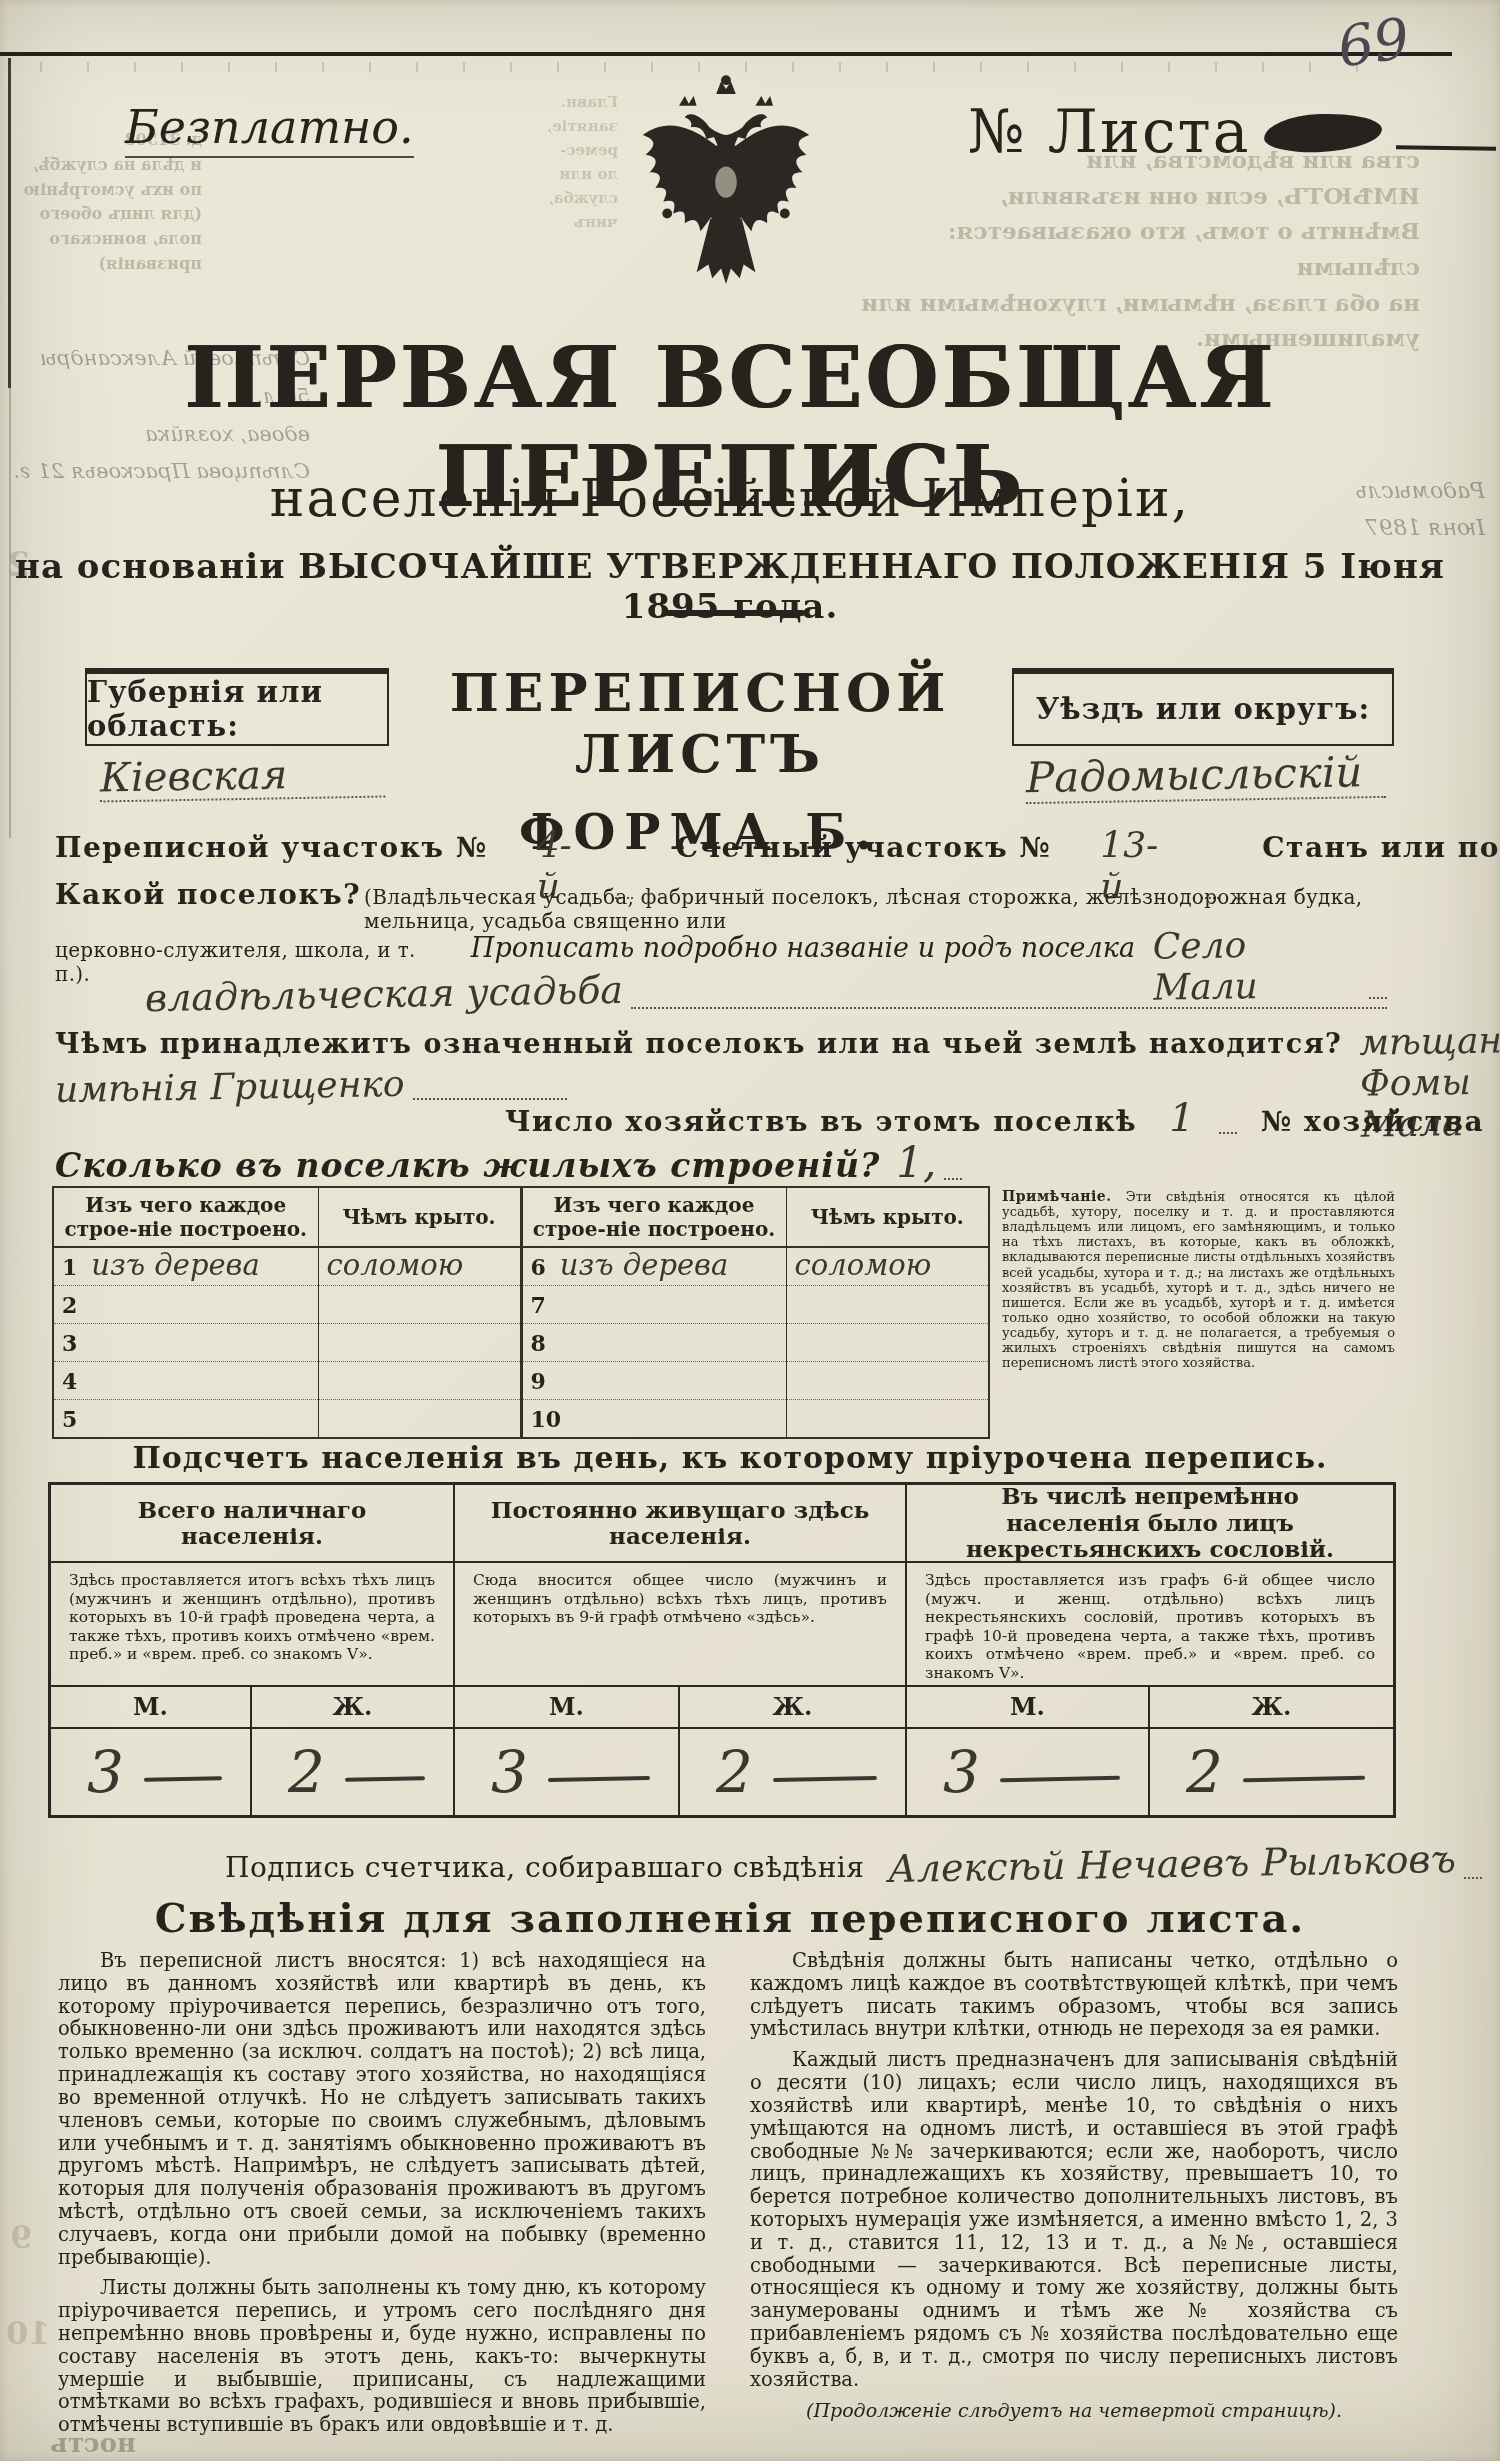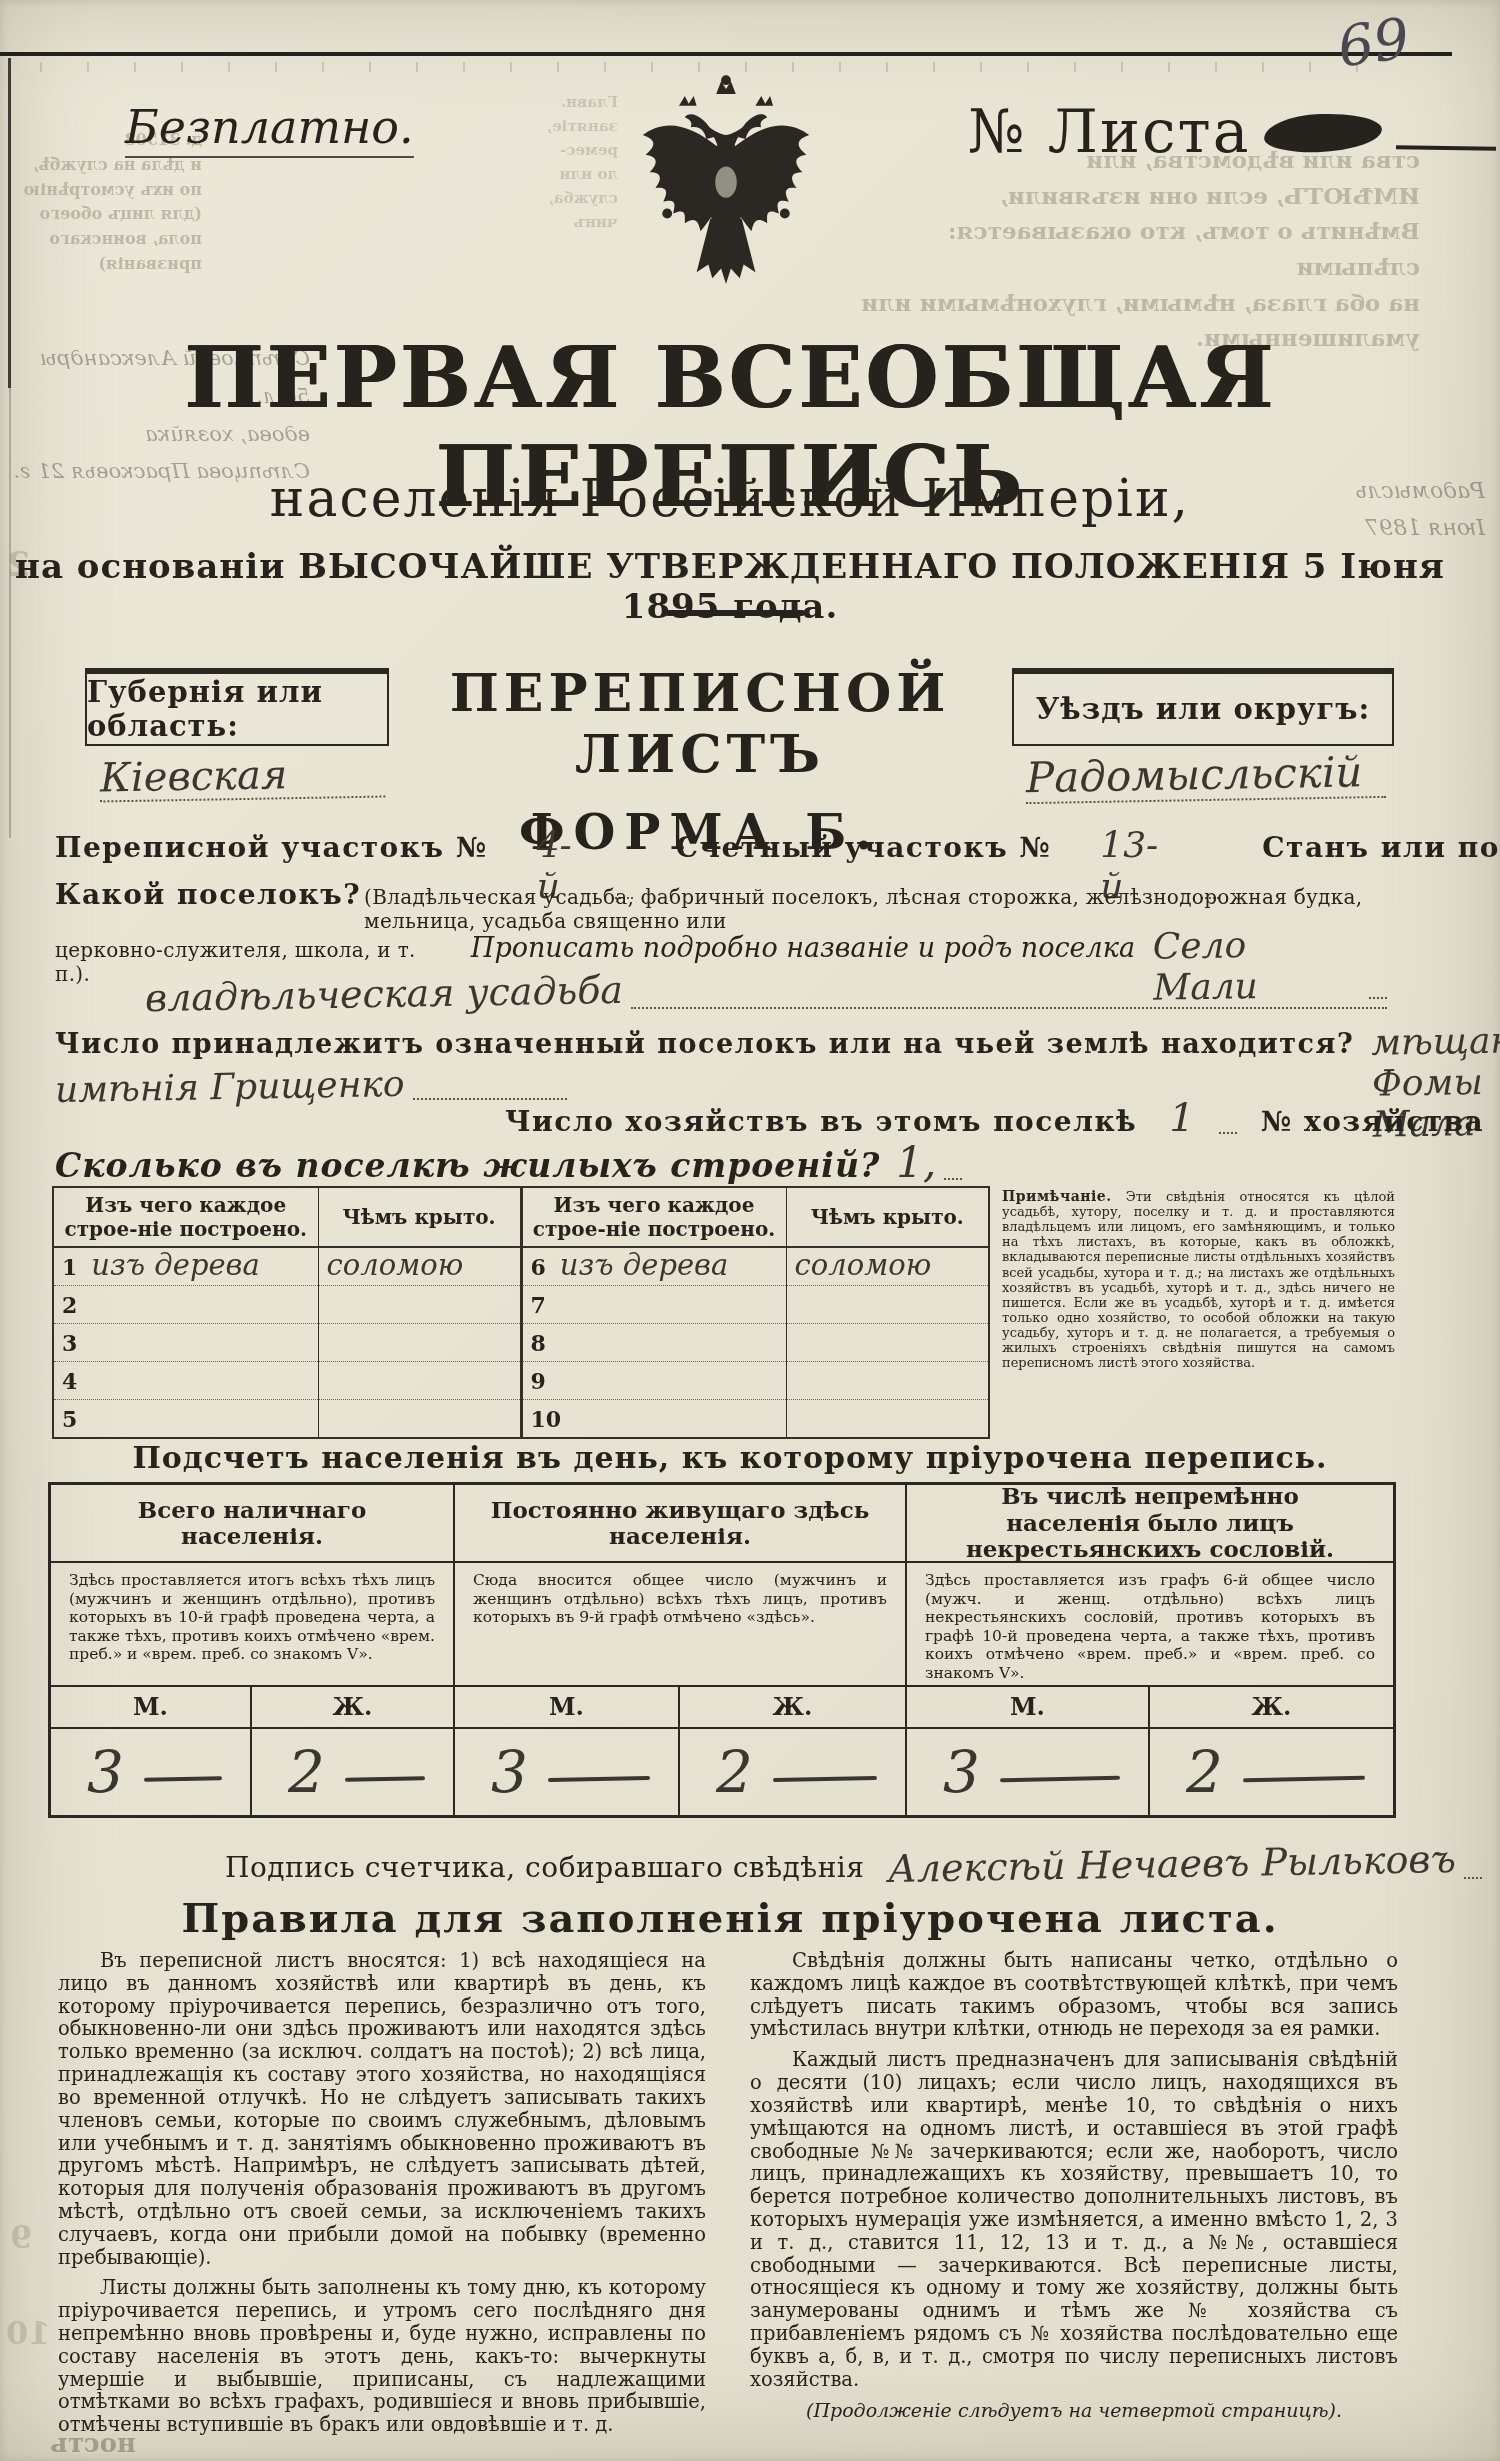--- a/index.html
+++ b/index.html
@@ -188,21 +188,21 @@
   </div>
 
   <div class="abs flexline" style="left:55px;top:924px;width:1340px;">
     <span class="hint">церковно-служителя, школа, и т. п.).</span>
     <span class="instr" style="margin-left:16px;">Прописать подробно названіе и родъ поселка</span>
     <span class="hw" style="font-size:36px;margin-left:18px;transform:rotate(-1deg);">Село Мали</span>
     <span class="lead"></span>
   </div>
 
   <div class="abs flexline" style="left:55px;top:1020px;width:1340px;">
-    <span class="lbl" style="font-size:27px;">Число принадлежитъ означенный поселокъ или на чьей землѣ находится?</span>
+    <span class="lbl" style="font-size:27px;">Чѣмъ принадлежитъ означенный поселокъ или на чьей землѣ находится?</span>
     <span class="hw" style="font-size:36px;margin-left:18px;transform:rotate(-1deg);">мѣщанина Фомы Мала</span>
 
   </div>
 
   <div class="abs flexline" style="left:55px;top:1066px;width:520px;">
     <span class="hw" style="font-size:36px;transform:rotate(-1deg);">имѣнія Грищенко</span>
     <span class="lead"></span>
   </div>
 
   <div class="abs flexline" style="left:505px;top:1090px;width:888px;gap:16px;">
@@ -334,21 +334,21 @@
       </div>
     </div>
   </div>
 
   <div class="abs flexline" style="left:225px;top:1842px;width:1168px;">
     <span style="font-size:28px;letter-spacing:.5px;white-space:nowrap;">Подпись счетчика, собиравшаго свѣдѣнія</span>
     <span class="hw" style="font-size:38px;margin-left:24px;transform:rotate(-1deg);white-space:nowrap;">Алексѣй Нечаевъ Рыльковъ</span>
     <span class="lead"></span>
   </div>
 
-  <div class="abs center" style="left:0;top:1894px;width:1460px;font-size:40px;font-weight:bold;letter-spacing:2px;">Правила для заполненія пріурочена листа.</div>
+  <div class="abs center" style="left:0;top:1894px;width:1460px;font-size:40px;font-weight:bold;letter-spacing:2px;">Свѣдѣнія для заполненія переписного листа.</div>
 
   <div class="abs rules" style="left:58px;top:1950px;width:1340px;display:flex;gap:44px;">
     <div style="width:648px;">
       <p>Въ переписной листъ вносятся: 1) всѣ находящіеся на лицо въ данномъ хозяйствѣ или квартирѣ въ день, къ которому пріурочивается перепись, безразлично отъ того, обыкновенно-ли они здѣсь проживаютъ или находятся здѣсь только временно (за исключ. солдатъ на постоѣ); 2) всѣ лица, принадлежащія къ составу этого хозяйства, но находящіяся во временной отлучкѣ. Но не слѣдуетъ записывать такихъ членовъ семьи, которые по своимъ служебнымъ, дѣловымъ или учебнымъ и т. д. занятіямъ обыкновенно проживаютъ въ другомъ мѣстѣ. Напримѣръ, не слѣдуетъ записывать дѣтей, которыя для полученія образованія проживаютъ въ другомъ мѣстѣ, отдѣльно отъ своей семьи, за исключеніемъ такихъ случаевъ, когда они прибыли домой на побывку (временно пребывающіе).</p>
       <p>Листы должны быть заполнены къ тому дню, къ которому пріурочивается перепись, и утромъ сего послѣдняго дня непремѣнно вновь провѣрены и, буде нужно, исправлены по составу населенія въ этотъ день, какъ-то: вычеркнуты умершіе и выбывшіе, приписаны, съ надлежащими отмѣтками во всѣхъ графахъ, родившіеся и вновь прибывшіе, отмѣчены вступившіе въ бракъ или овдовѣвшіе и т. д.</p>
     </div>
     <div style="width:648px;">
       <p>Свѣдѣнія должны быть написаны четко, отдѣльно о каждомъ лицѣ каждое въ соотвѣтствующей клѣткѣ, при чемъ слѣдуетъ писать такимъ образомъ, чтобы вся запись умѣстилась внутри клѣтки, отнюдь не переходя за ея рамки.</p>
       <p>Каждый листъ предназначенъ для записыванія свѣдѣній о десяти (10) лицахъ; если число лицъ, находящихся въ хозяйствѣ или квартирѣ, менѣе 10, то свѣдѣнія о нихъ умѣщаются на одномъ листѣ, и оставшіеся въ этой графѣ свободные №№ зачеркиваются; если же, наоборотъ, число лицъ, принадлежащихъ къ хозяйству, превышаетъ 10, то берется потребное количество дополнительныхъ листовъ, въ которыхъ нумерація уже измѣняется, а именно вмѣсто 1, 2, 3 и т. д., ставится 11, 12, 13 и т. д., а №№, оставшіеся свободными — зачеркиваются. Всѣ переписные листы, относящіеся къ одному и тому же хозяйству, должны быть занумерованы однимъ и тѣмъ же № хозяйства съ прибавленіемъ рядомъ съ № хозяйства послѣдовательно еще буквъ а, б, в, и т. д., смотря по числу переписныхъ листовъ хозяйства.</p>
       <div class="cont-note">(Продолженіе слѣдуетъ на четвертой страницѣ).</div>

